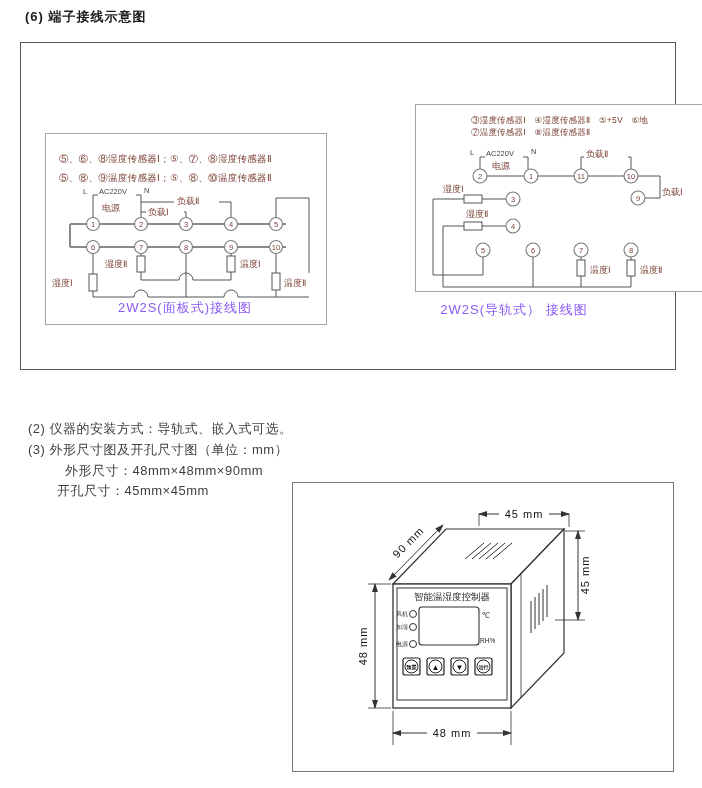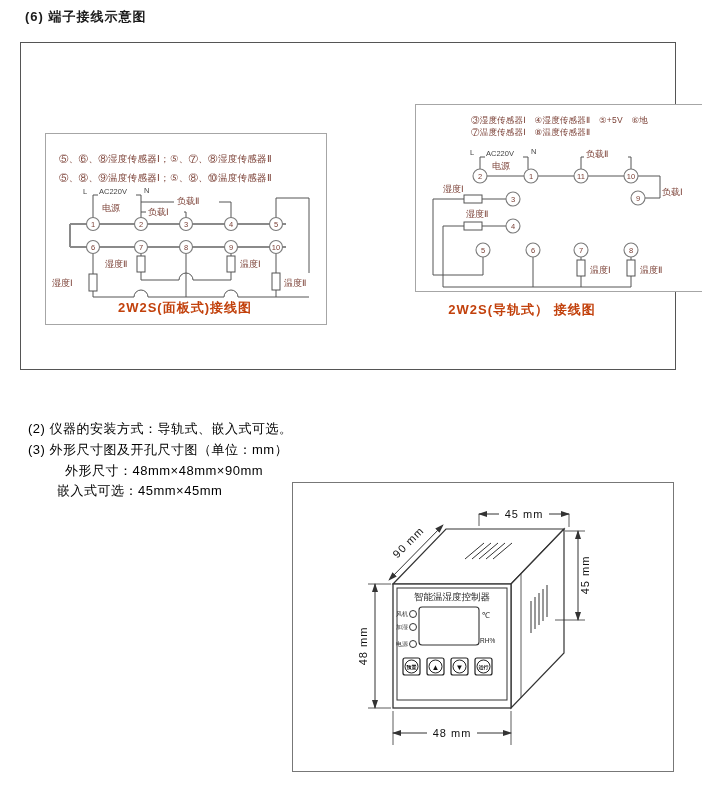--- a/index.html
+++ b/index.html
@@ -3,24 +3,24 @@
 <meta charset="utf-8">
 <style>
   html,body{margin:0;padding:0;background:#ffffff;}
   body{width:702px;height:788px;position:relative;font-family:"Liberation Sans",sans-serif;color:#1a1a1a;overflow:hidden;}
   .abs{position:absolute;}
   .doc-title{left:25px;top:8px;font-size:13px;font-weight:bold;letter-spacing:1px;}
   .outer-box{left:20px;top:42px;width:654px;height:326px;border:1px solid #555;background:#fff;}
   .inner-box{border:1px solid #a6a6a6;background:#fff;}
   .panel-box{left:45px;top:103px;width:280px;height:190px;margin-top:30px;}
   .rail-box{left:368px;top:104px;width:292px;height:186px;margin-left:47px;}
-  .caption{font-size:13px;font-weight:bold;text-align:center;letter-spacing:1px;color:#c2410c;}
+  .caption{font-size:13px;font-weight:normal;text-align:center;letter-spacing:1px;color:#8b5cf6;}
   .cap-panel{left:45px;top:299px;width:280px;}
-  .cap-rail{left:376px;top:301px;width:292px;}
-  .body-line{font-size:13px;letter-spacing:0.5px;color:#000000;}
+  .cap-rail{left:368px;top:301px;width:292px;}
+  .body-line{font-size:13px;letter-spacing:0.5px;color:#404040;}
   .bl2{left:28px;top:420px;}
   .bl3{left:28px;top:441px;}
   .bl4{left:65px;top:462px;}
   .bl5{left:57px;top:482px;}
   .dim-box{left:292px;top:482px;width:380px;height:288px;border:1px solid #777;background:#fff;}
   svg{display:block;}
   .note{font-size:9.5px;fill:#7b4036;letter-spacing:0.3px;}
   .legend{font-size:8.5px;fill:#7b4036;letter-spacing:0.2px;}
   .cnlab{font-size:9px;fill:#7b4036;}
   .slab{font-size:7.5px;fill:#444;}
@@ -216,21 +216,21 @@
     </g>
   </svg>
 </div>
 
 <div class="abs caption cap-panel">2W2S(面板式)接线图</div>
 <div class="abs caption cap-rail">2W2S(导轨式） 接线图</div>
 
 <div class="abs body-line bl2">(2) 仪器的安装方式：导轨式、嵌入式可选。</div>
 <div class="abs body-line bl3">(3) 外形尺寸图及开孔尺寸图（单位：mm）</div>
 <div class="abs body-line bl4">外形尺寸：48mm×48mm×90mm</div>
-<div class="abs body-line bl5">嵌入式可选：45mm×45mm</div>
+<div class="abs body-line bl5">开孔尺寸：45mm×45mm</div>
 
 <div class="abs dim-box">
   <svg width="378" height="286" viewBox="0 0 378 286">
     <defs>
       <marker id="arrow" orient="auto-start-reverse" markerWidth="9" markerHeight="8" refX="8" refY="3" viewBox="0 0 9 6">
         <path d="M0,0 L9,3 L0,6 z" fill="#333"></path>
       </marker>
     </defs>
 
     <g>

